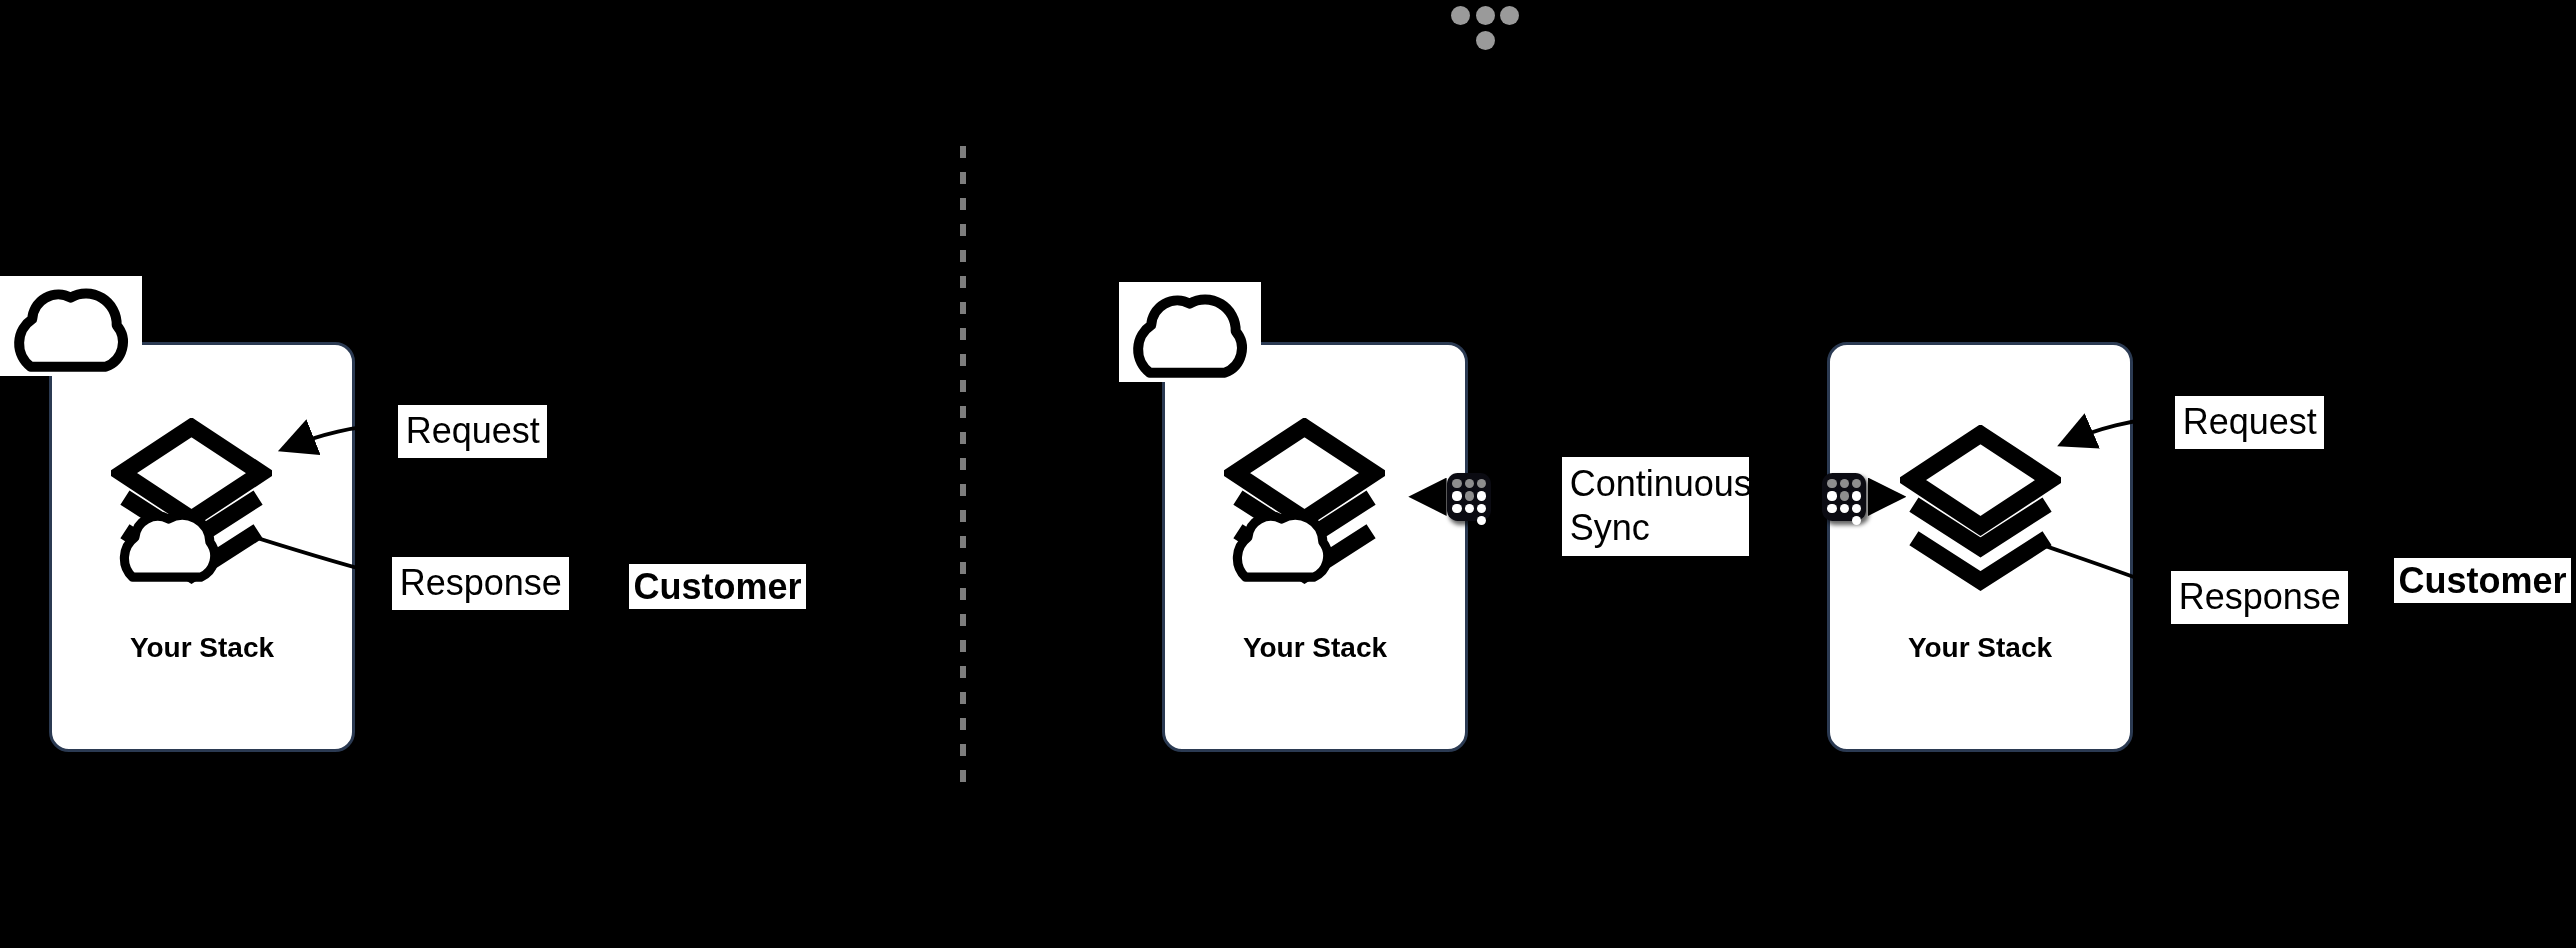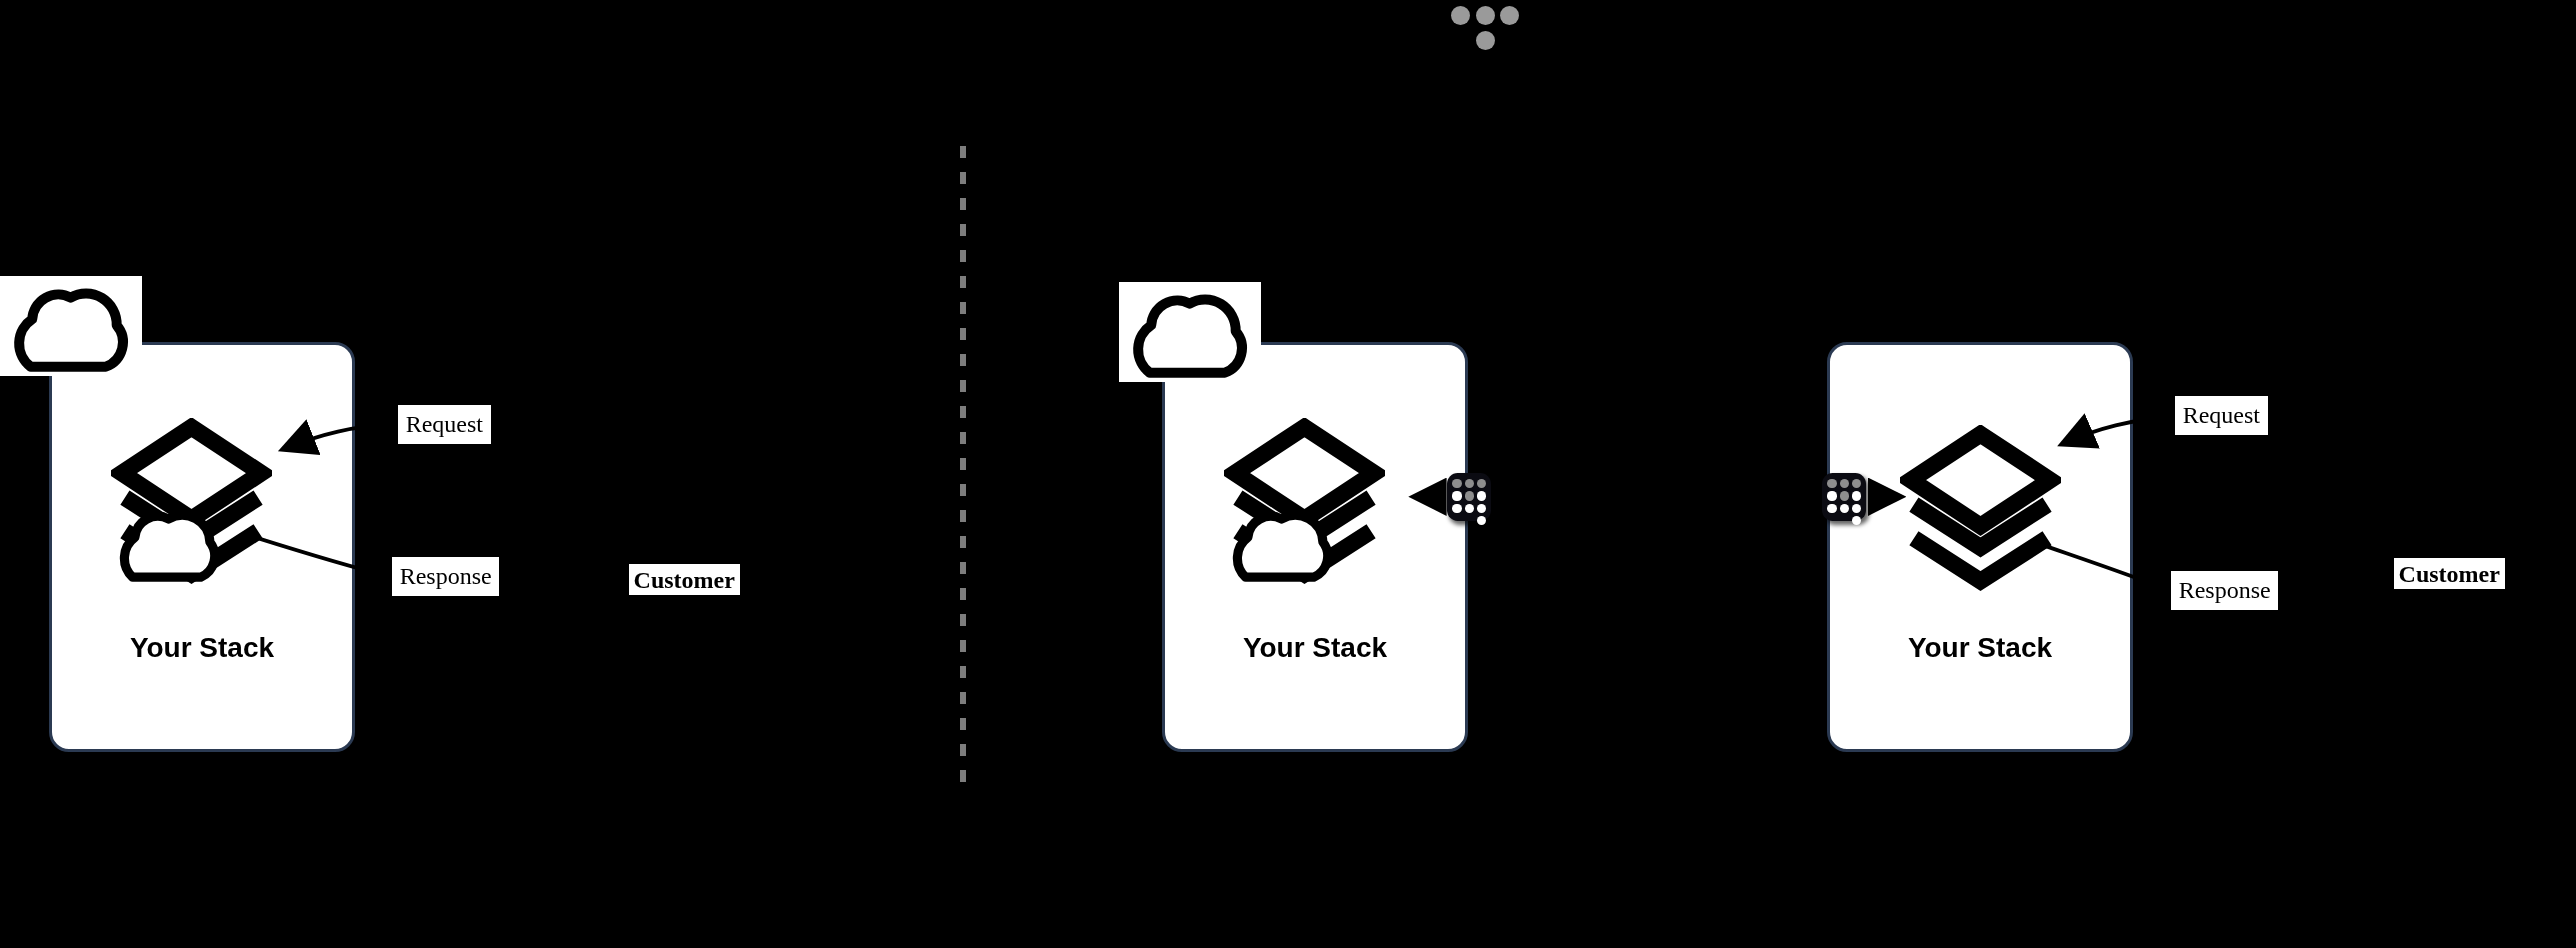--- a/index.html
+++ b/index.html
@@ -86,27 +86,26 @@
     width: 161px;
     height: 176px;
   }
   .stack-glyph svg { display: block; width: 100%; height: 100%; }
 
   
   .chip {
     position: absolute;
     background: #ffffff;
     color: #000000;
-    font-size: 24px;
+    font-size: 36px;
     line-height: 1.18;
     white-space: nowrap;
     padding: 5.4px 7.7px;
     box-sizing: border-box;
     text-align: left;
-    font-family: Liberation Serif, serif;
   }
   .chip.bold { font-weight: bold; padding: 1.5px 4.6px; }
   .chip.two-line { white-space: normal; line-height: 1.22; }
 
   
   .wire {
     position: absolute;
     left: 0;
     top: 0;
     width: 2576px;
@@ -221,20 +220,24 @@
     <span class="gd gray" style="left:30px; top:6.1px;"></span>
     <span class="gd" style="left:5.4px;  top:18.4px;"></span>
     <span class="gd gray" style="left:17.6px; top:18.4px;"></span>
     <span class="gd" style="left:30px; top:18.4px;"></span>
     <span class="gd" style="left:5.4px;  top:31px;"></span>
     <span class="gd" style="left:17.6px; top:31px;"></span>
     <span class="gd" style="left:30px; top:31px;"></span>
     <span class="gd" style="left:30px; top:43px;"></span>
   </div>
 
+  <div class="chip two-line" style="left:1562px; top:457px; width:187px;">
+    <span>Continuous</span><br>
+    <span>Sync</span>
+  </div>
 
   <div class="chip" style="left:2175px; top:396px;">Request</div>
   <div class="chip" style="left:2171px; top:571px;">Response</div>
   <div class="chip bold" style="left:2394px; top:558px;">Customer</div>
 
   <svg class="wire" viewBox="0 0 3362 1238" xmlns="http://www.w3.org/2000/svg">
     <defs>
       <marker id="arrowSolid" markerWidth="10" markerHeight="10" refX="8" refY="5" orient="auto" markerUnits="strokeWidth">
         <path d="M0,0 L10,5 L0,10 z" fill="#000000"></path>
       </marker>

